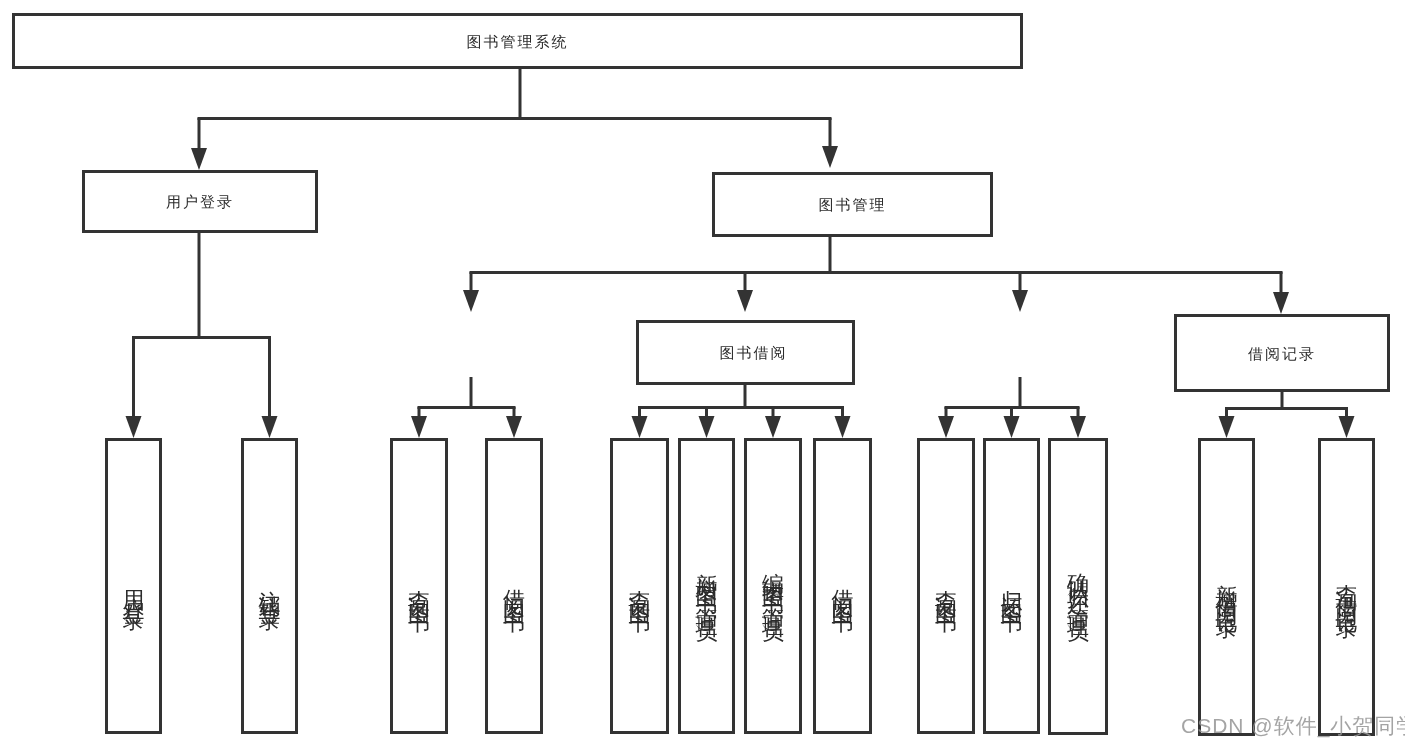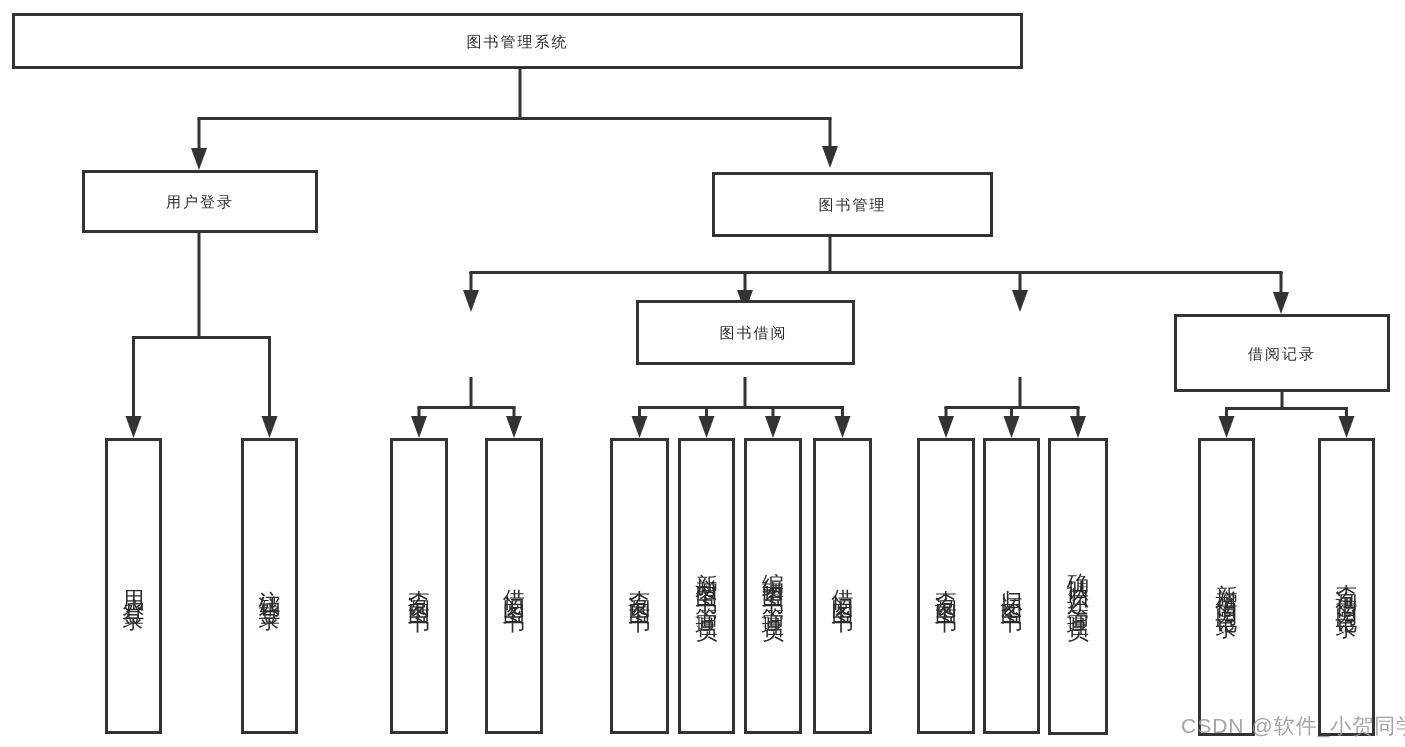--- a/index.html
+++ b/index.html
@@ -117,21 +117,21 @@
       <polygon points="1218.5,416 1234.5,416 1226.5,438"></polygon>
       <polygon points="1338.5,416 1354.5,416 1346.5,438"></polygon>
     </g>
   </svg>
 
   <div class="box" style="left:12px; top:13px; width:1011px; height:56px;">图书管理系统</div>
 
   <div class="box" style="left:82px; top:170px; width:236px; height:63px;">用户登录</div>
   <div class="box" style="left:712px; top:172px; width:281px; height:65px;">图书管理</div>
 
-  <div class="box" style="left:636px; top:300px; width:219px; height:65px;padding-left:16px;">图书借阅</div>
+  <div class="box" style="left:636px; top:320px; width:219px; height:65px;padding-left:16px;">图书借阅</div>
   <div class="box" style="left:1174px; top:314px; width:216px; height:78px;">借阅记录</div>
 
   <div class="box vbox" style="left:105px; top:438px; width:57px; height:296px;">用户登录</div>
   <div class="box vbox" style="left:241px; top:438px; width:57px; height:296px;">注销登录</div>
 
   <div class="box vbox" style="left:390px; top:438px; width:58px; height:296px;">查询图书</div>
   <div class="box vbox" style="left:485px; top:438px; width:58px; height:296px;">借阅图书</div>
 
   <div class="box vbox" style="left:610px; top:438px; width:59px; height:296px;">查询图书</div>
   <div class="box vbox" style="left:678px; top:438px; width:57px; height:296px;">新增图书（管理员）</div>

